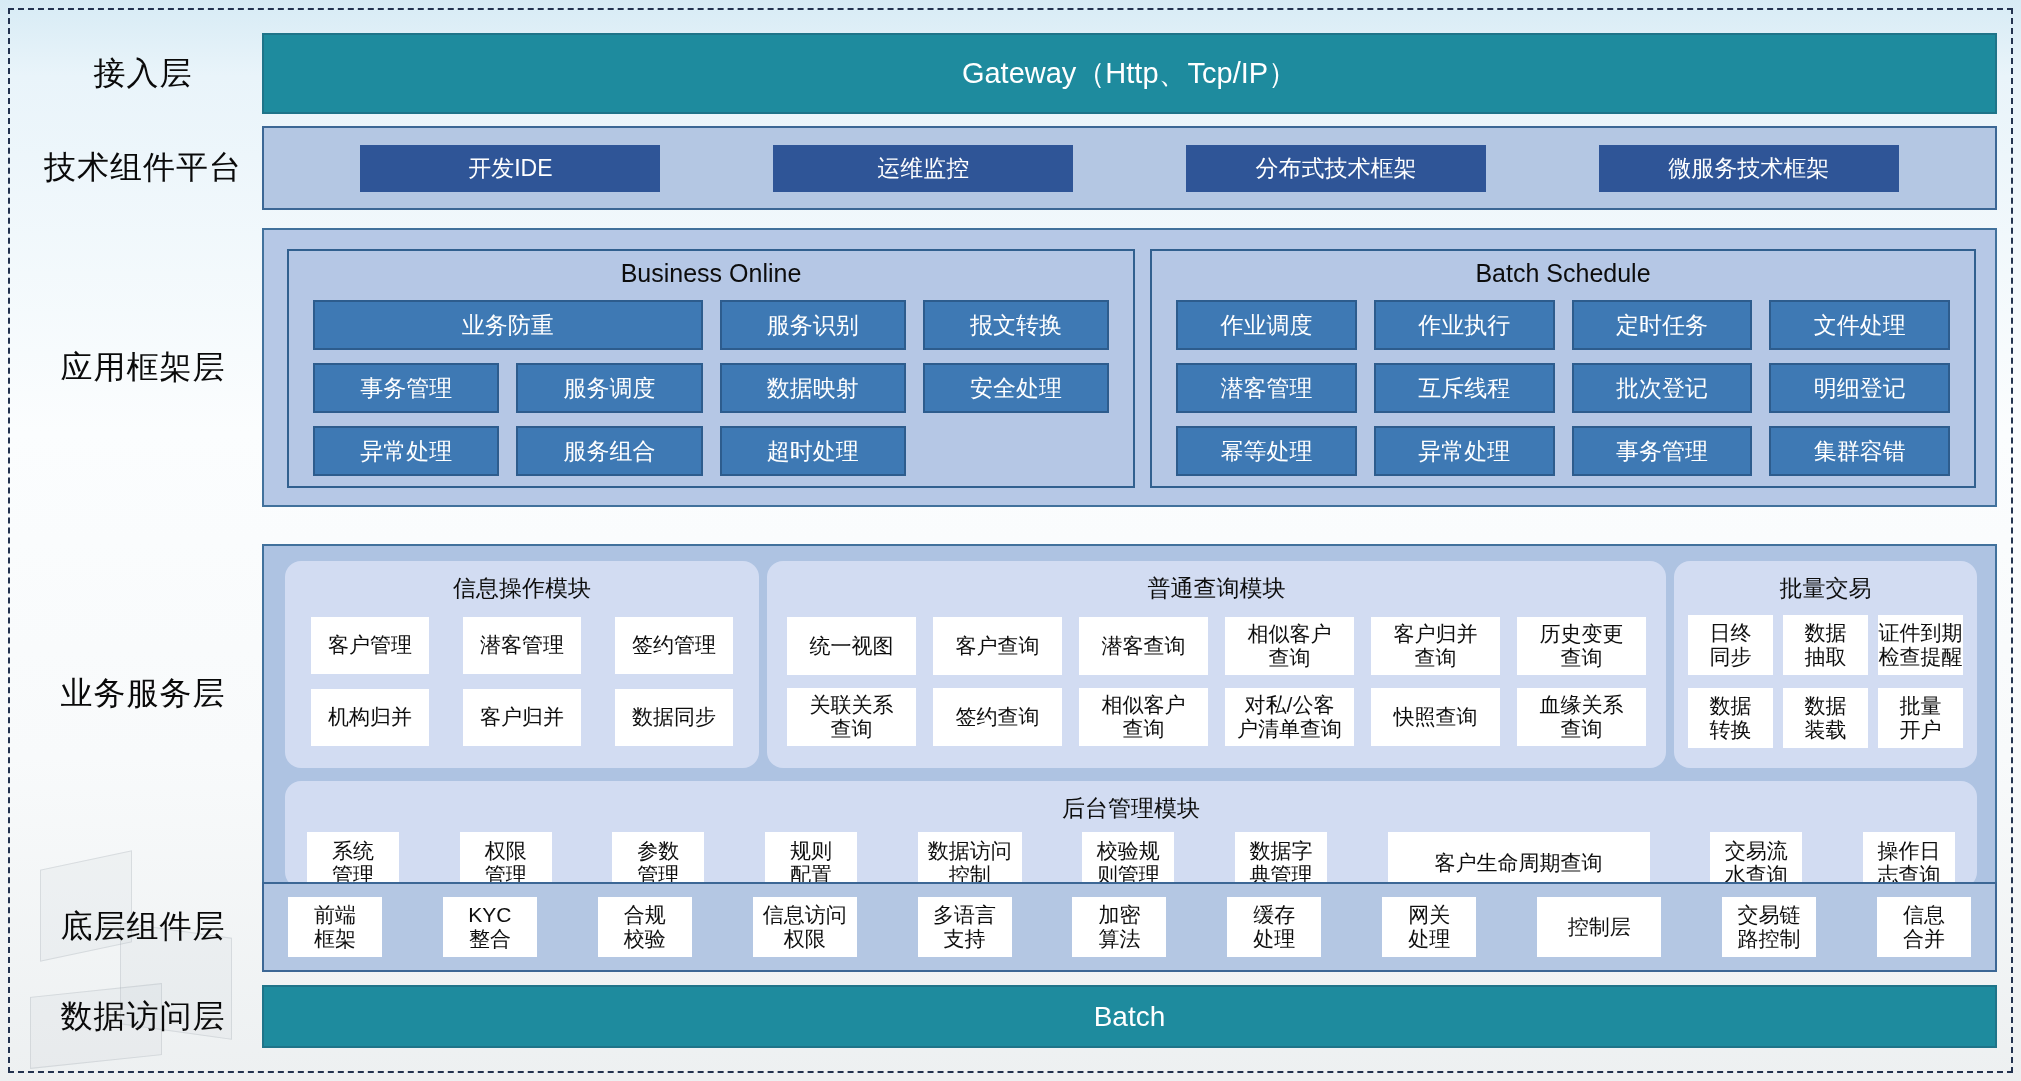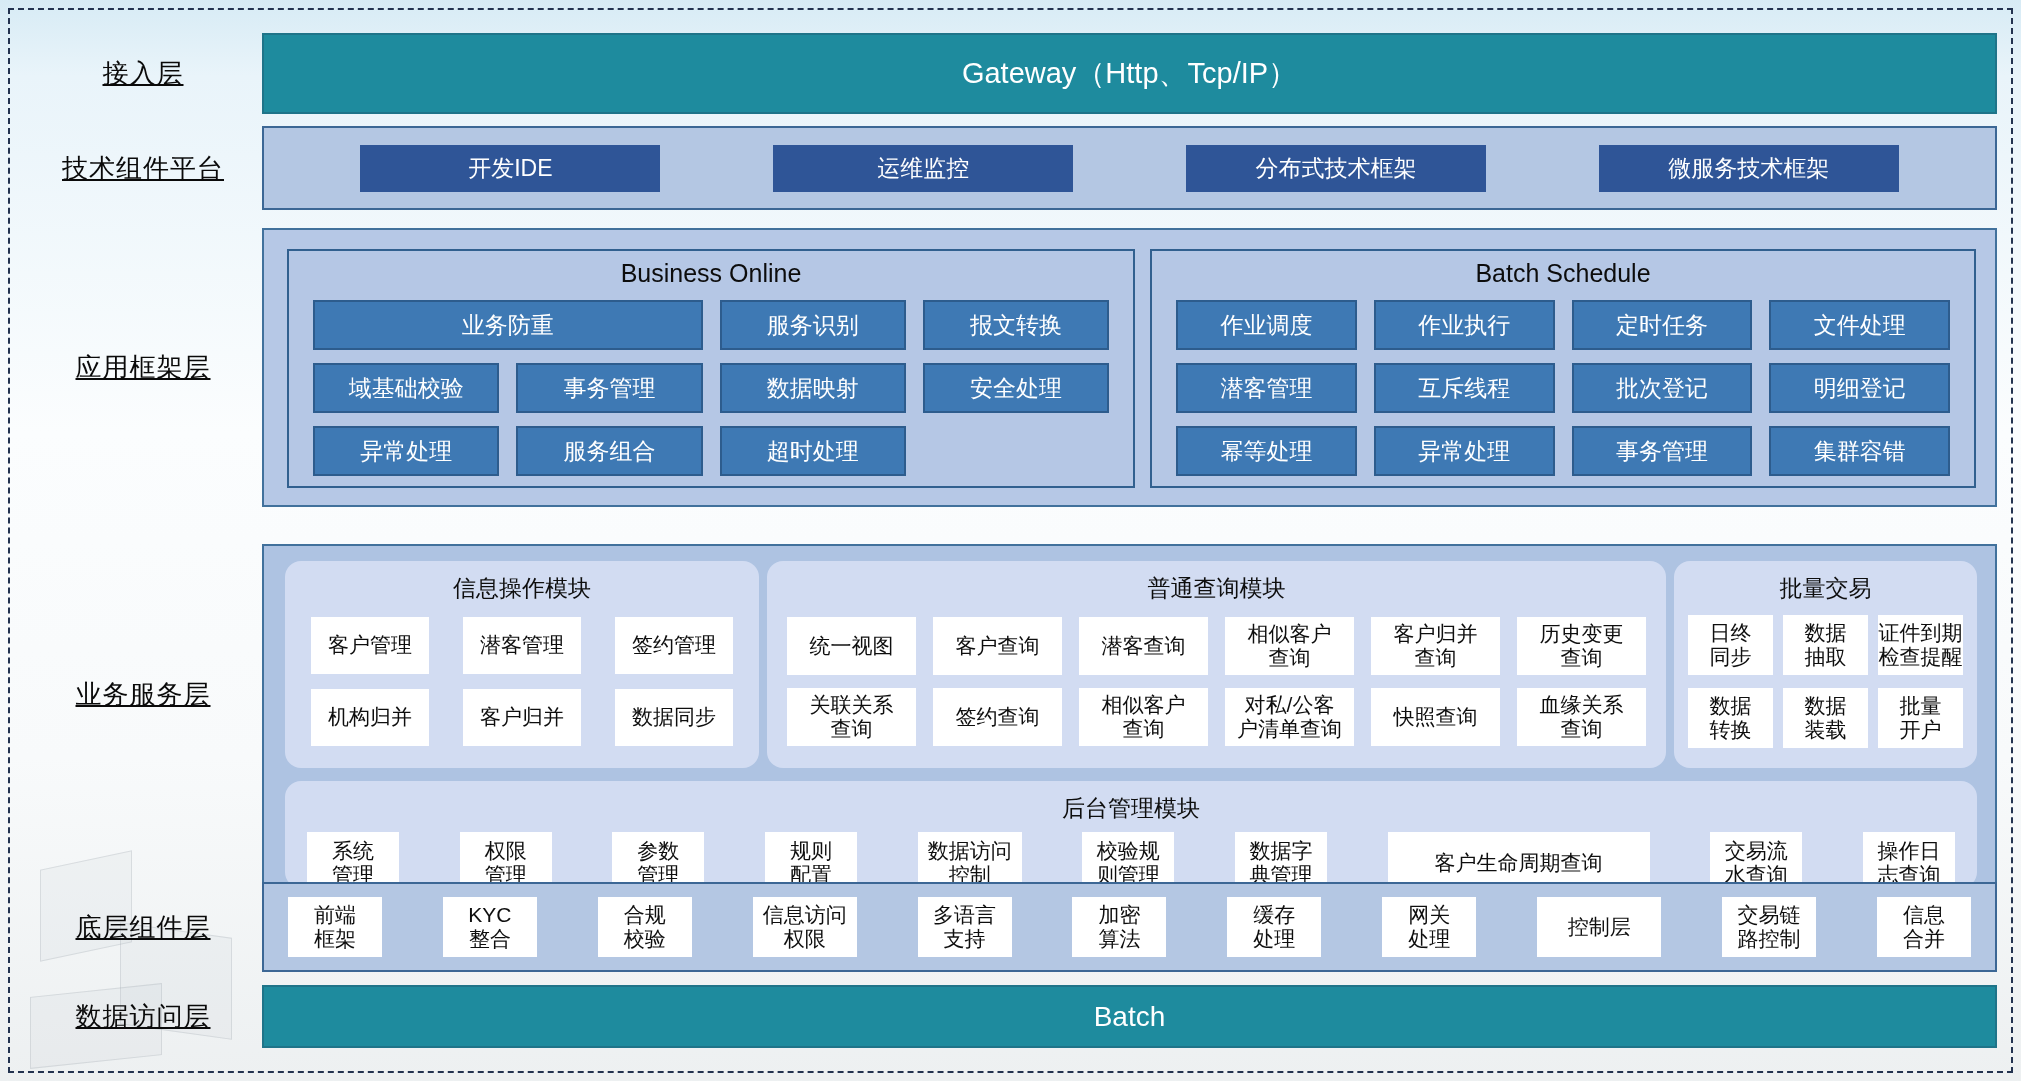--- a/index.html
+++ b/index.html
@@ -9,21 +9,21 @@
     background:linear-gradient(180deg,#d7ebf5 0%,#e9f4fa 7%,#fbfdfe 40%,#f8fafb 70%,#edf0f1 100%);
   }
   .dashed-frame{
     position:absolute;inset:8px;border:2px dashed #233350;pointer-events:none;z-index:5;
   }
   
   .cube{position:absolute;border:1px solid rgba(150,160,168,.25);background:rgba(190,198,204,.12);}
   
   .row{position:absolute;left:24px;right:24px;display:flex;}
   .gutter{width:238px;flex:0 0 238px;display:flex;align-items:center;justify-content:center;
-          font-size:26px;color:#0a0a0a;letter-spacing:1px;text-decoration:underline;}
+          font-size:32px;color:#0a0a0a;letter-spacing:1px;}
   .content{flex:1 1 auto;position:relative;height:100%;}
   .teal-bar{height:100%;background:#1e8b9e;border:2px solid #1f7489;box-sizing:border-box;
             display:flex;align-items:center;justify-content:center;color:#ffffff;font-size:29px;}
   .light-bar{height:100%;background:#b4c7e3;border:2px solid #3c6795;box-sizing:border-box;
              display:flex;align-items:center;justify-content:space-around;padding:0 40px;text-align:right;}
   .dark-btn{background:#2f5597;color:#fff;font-size:23px;width:300px;height:47px;
             display:flex;align-items:center;justify-content:center;}
   
   .fw-panel{height:100%;background:#b6c8e6;border:2px solid #41719c;box-sizing:border-box;position:relative;}
   .fw-section{position:absolute;top:19px;bottom:17px;background:#b5c7e5;border:2px solid #31608f;box-sizing:border-box;}
@@ -99,22 +99,22 @@
   <div class="row" id="row-appfw">
     <div class="gutter">应用框架层</div>
     <div class="content">
       <div class="fw-panel">
         <div class="fw-section" id="bo-section">
           <div class="fw-title">Business Online</div>
           <div class="fw-grid">
               <div class="fw-btn" style="grid-column: span 2;">业务防重</div>
               <div class="fw-btn">服务识别</div>
               <div class="fw-btn">报文转换</div>
-              <div class="fw-btn">域基础校验</div>
               <div class="fw-btn">事务管理</div>
+              <div class="fw-btn">服务调度</div>
               <div class="fw-btn">数据映射</div>
               <div class="fw-btn">安全处理</div>
               <div class="fw-btn">异常处理</div>
               <div class="fw-btn">服务组合</div>
               <div class="fw-btn">超时处理</div>
             </div>
         </div>
         <div class="fw-section" id="bs-section">
           <div class="fw-title">Batch Schedule</div>
           <div class="fw-grid">

